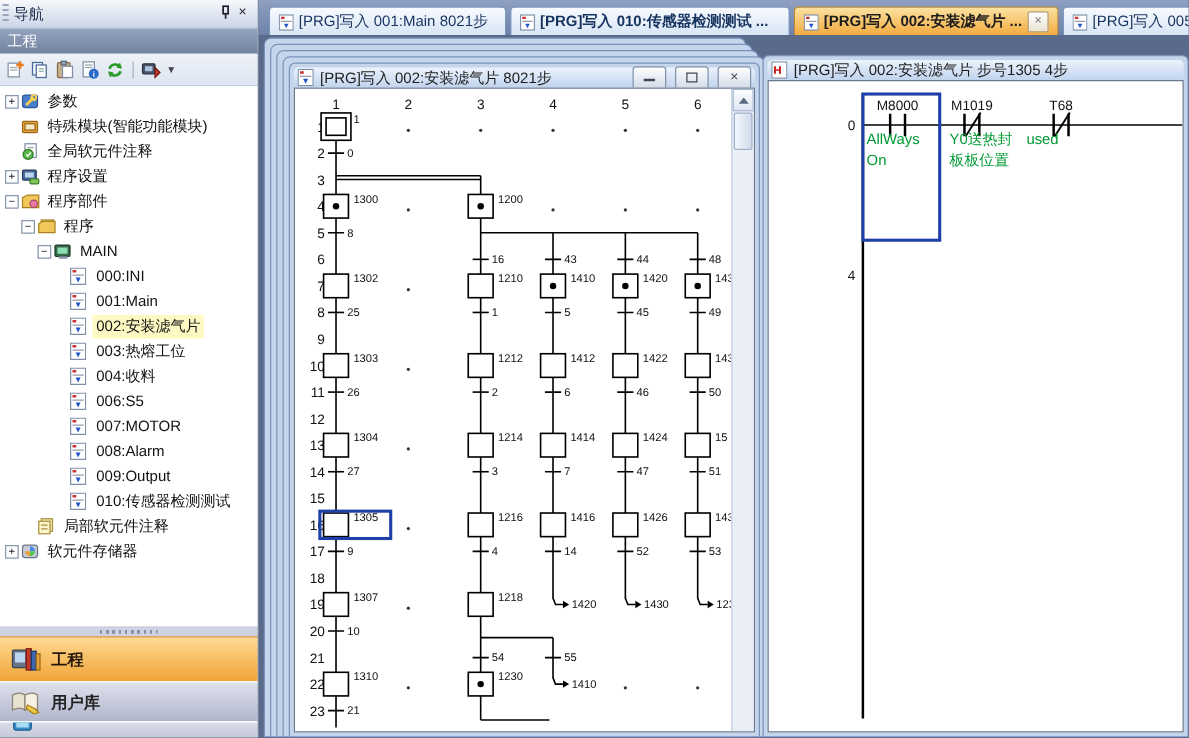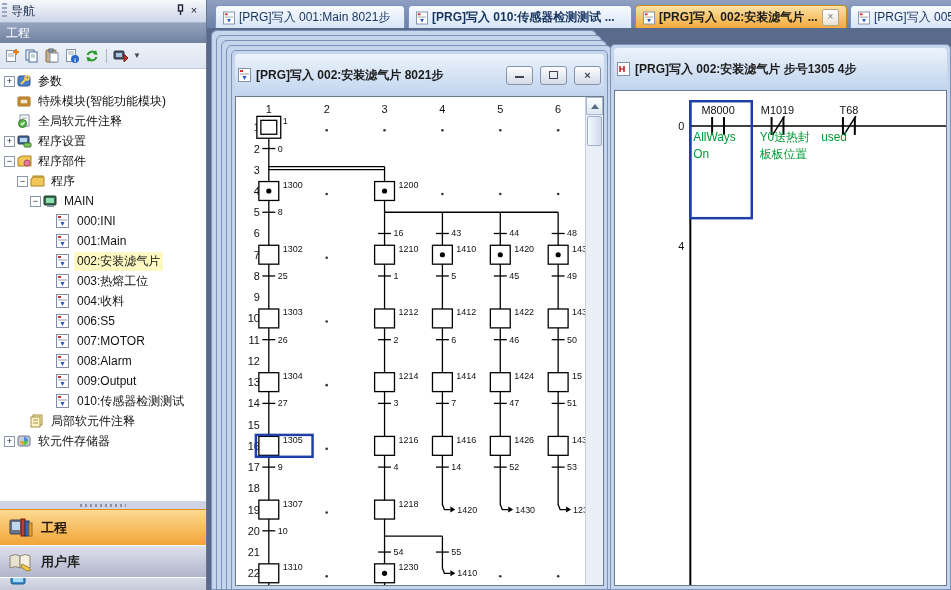--- a/index.html
+++ b/index.html
@@ -52,23 +52,23 @@
   .tab-close{width:15px;height:15px;flex:0 0 15px;border:1px solid #b3a687;border-radius:2px;
              background:linear-gradient(#ffffff,#e9e3d3);font-size:10px;line-height:13px;
              text-align:center;color:#777;font-weight:normal;}
   .tab-icon{width:12px;height:13px;flex:0 0 12px;display:inline-flex;}
 
   
   #mdi{position:absolute;left:207px;top:28px;width:744px;height:562px;background:#5a6a8a;overflow:hidden;}
   .bg-frame{position:absolute;background:#c5d6ec;border:1px solid #7b93ba;border-radius:6px 6px 0 0;box-sizing:border-box;}
   .child-win{position:absolute;background:#c5d6ec;border:1px solid #7b93ba;border-radius:5px 5px 0 0;
              box-sizing:border-box;padding:3px;display:flex;flex-direction:column;}
-  .win-titlebar{height:42px;flex:0 0 auto;display:flex;align-items:center;gap:5px;padding:0 3px;
+  .win-titlebar{height:16px;flex:0 0 auto;display:flex;align-items:center;gap:5px;padding:0 3px;
                 background:linear-gradient(#ecf3fc,#c0d4ee);border-radius:4px 4px 0 0;
-                font-size:12px;color:#1c1c1c;font-weight:bold;}
+                font-size:12px;color:#1c1c1c;}
   .win-title{flex:1;white-space:nowrap;overflow:hidden;}
   .win-icon{width:13px;height:14px;display:inline-flex;}
   .cap-btn{width:25px;height:17px;border:1px solid #8494ab;border-radius:3px;margin-left:2px;
            background:linear-gradient(#fdfdfd,#d3dbe8);display:flex;align-items:center;justify-content:center;}
   .glyph-min{width:9px;height:3px;border-bottom:2px solid #445;}
   .glyph-rest{width:7px;height:6px;border:1px solid #445;}
   .glyph-close{font-size:11px;line-height:11px;color:#445;}
   .win-body{flex:1 1 auto;background:#fff;border:1px solid #6a7a90;display:flex;overflow:hidden;}
 
   

